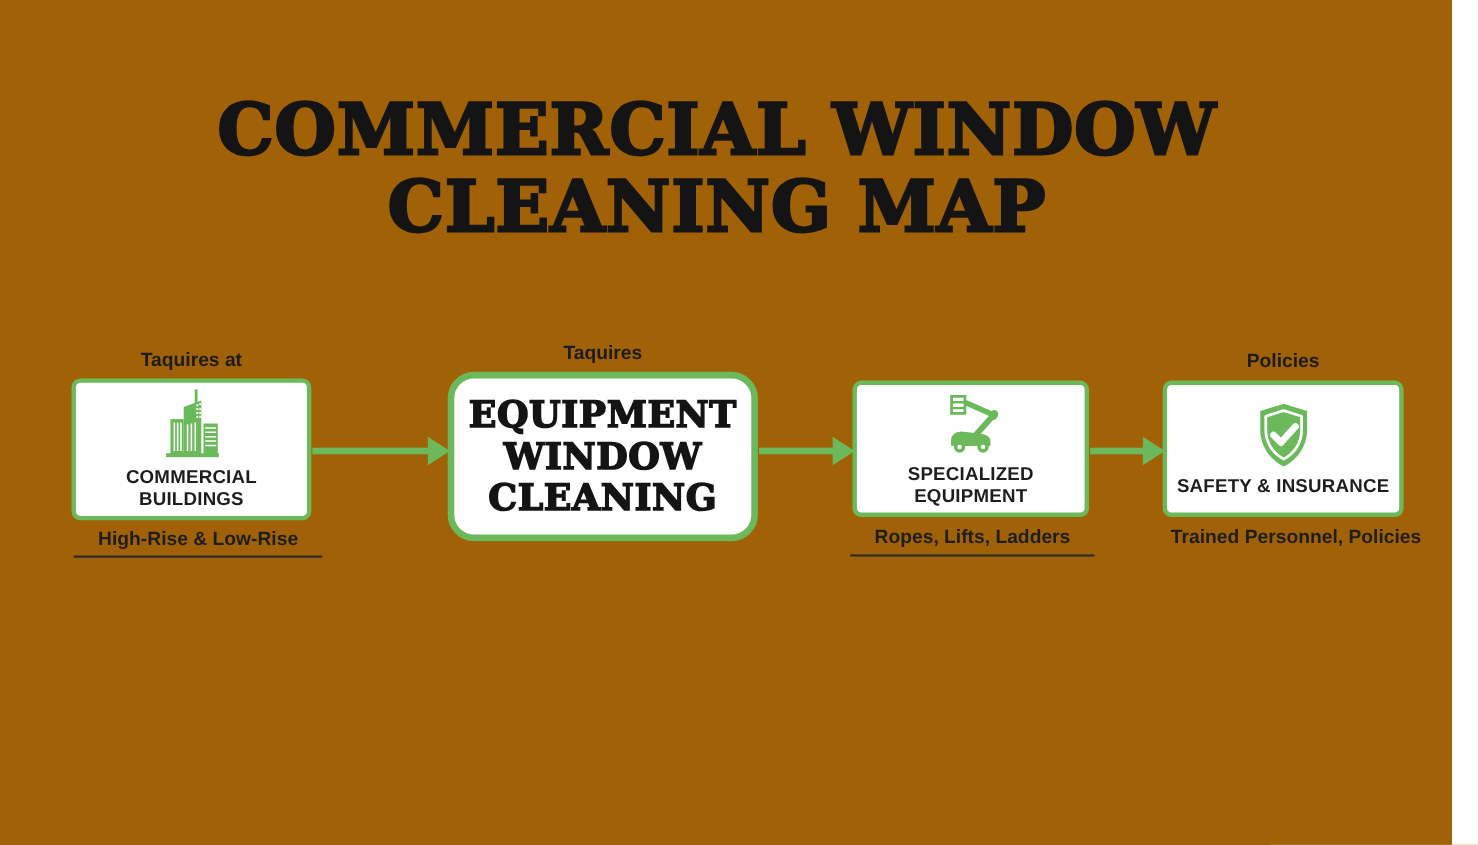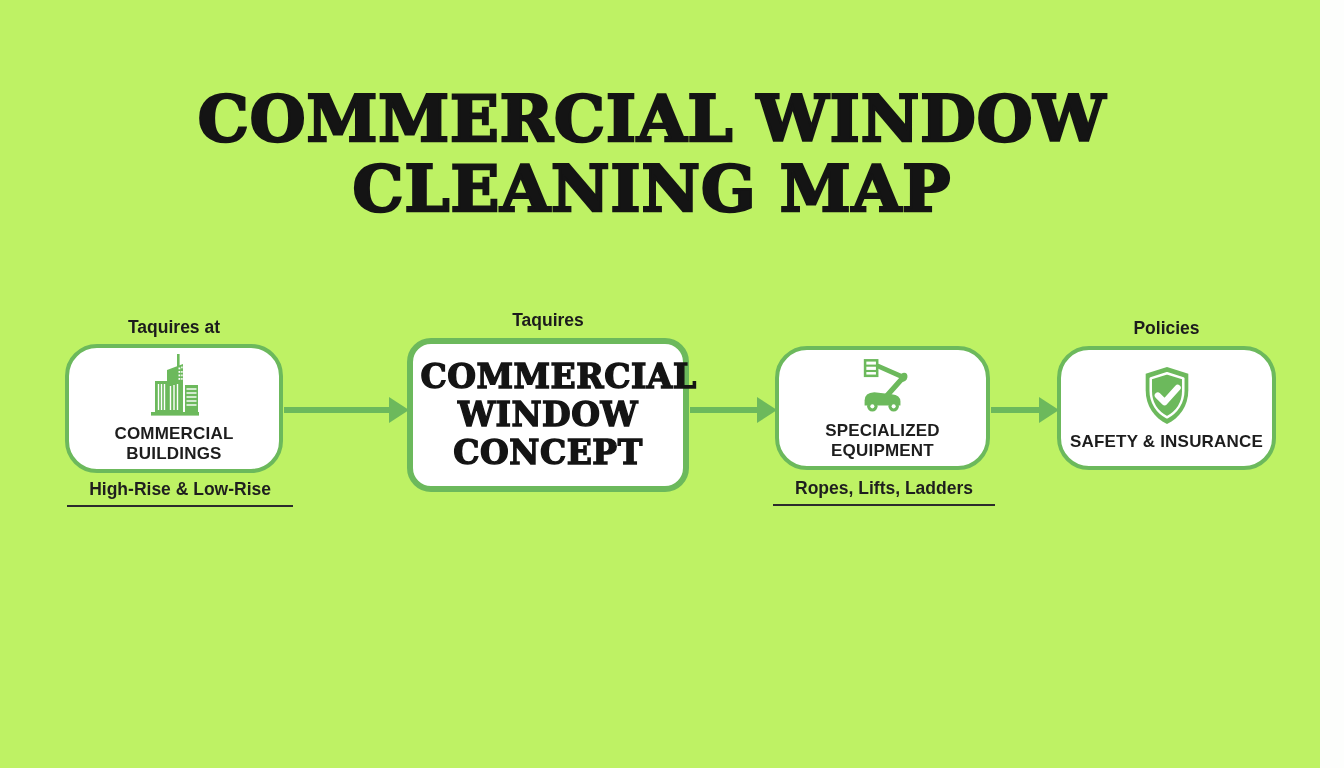--- a/index.html
+++ b/index.html
@@ -6,21 +6,21 @@
   html, body { width: 1344px; height: 768px; }
   body {
     font-family: "Liberation Sans", sans-serif;
     background: #fdfefd;
     overflow: hidden;
   }
   .stage {
     position: relative;
     width: 1320px;
     height: 768px;
-    background: #bef264;
+    background: #a16207;
   }
 
   
   .title {
     position: absolute;
     left: 0; top: 84px;
     width: 1304px;
     text-align: center;
     font-family: "DejaVu Serif", serif;
     font-weight: bold;
@@ -29,21 +29,21 @@
     color: #141414;
     -webkit-text-stroke: 2.6px #141414;
     letter-spacing: 1px;
   }
 
   
   .node {
     position: absolute;
     background: #ffffff;
     border: 4px solid #6cb95c;
-    border-radius: 32px;
+    border-radius: 8px;
     display: flex;
     flex-direction: column;
     align-items: center;
     justify-content: center;
     gap: 7px;
     text-align: center;
   }
   .node.center {
     border-width: 6px;
     border-radius: 24px;
@@ -157,21 +157,21 @@
             <rect x="39.2" y="18" width="1.4" height="1.8"></rect>
             <rect x="39.2" y="21.5" width="1.4" height="1.8"></rect>
             <rect x="39.2" y="25" width="1.4" height="1.8"></rect>
         </g>
       </svg>
     </span>
     <div class="node-label">COMMERCIAL BUILDINGS</div>
   </div>
 
   <div class="node center" style="left:407px; top:338px; width:282px; height:154px;">
-    <div class="center-label">COMMERCIAL WINDOW CONCEPT</div>
+    <div class="center-label">EQUIPMENT WINDOW CLEANING</div>
   </div>
 
   <div class="node" style="left:775px; top:346px; width:215px; height:124px; gap:4px;">
     <span>
       <svg class="icon-svg" width="62" height="62" viewBox="0 0 64 64">
         <path d="M13 47 Q13 39 23 38.5 L41 40.5 Q50 41.5 50 48 L50 52 L13 52 Z" fill="#6cb95c"></path>
         <circle cx="21" cy="53" r="5.4" fill="#6cb95c"></circle>
         <circle cx="21" cy="53" r="2.1" fill="#ffffff"></circle>
         <circle cx="43" cy="53" r="5.4" fill="#6cb95c"></circle>
         <circle cx="43" cy="53" r="2.1" fill="#ffffff"></circle>
@@ -196,20 +196,23 @@
     </span>
     <div class="node-label">SAFETY &amp; INSURANCE</div>
   </div>
 
   <div class="caption underlined" style="left:55px; top:479px; width:238px;">
     <span>High-Rise &amp; Low-Rise</span>
   </div>
   <div class="caption underlined" style="left:770px; top:478px; width:225px;">
     <span>Ropes, Lifts, Ladders</span>
   </div>
+  <div class="caption" style="left:1042px; top:478px; width:250px;">
+    <span>Trained Personnel, Policies</span>
+  </div>
 
   <div class="connector" style="left:284px; top:390px; width:125px;">
     <div class="line"></div>
     <div class="head"></div>
   </div>
   <div class="connector" style="left:690px; top:390px; width:87px;">
     <div class="line"></div>
     <div class="head"></div>
   </div>
   <div class="connector" style="left:991px; top:390px; width:68px;">

